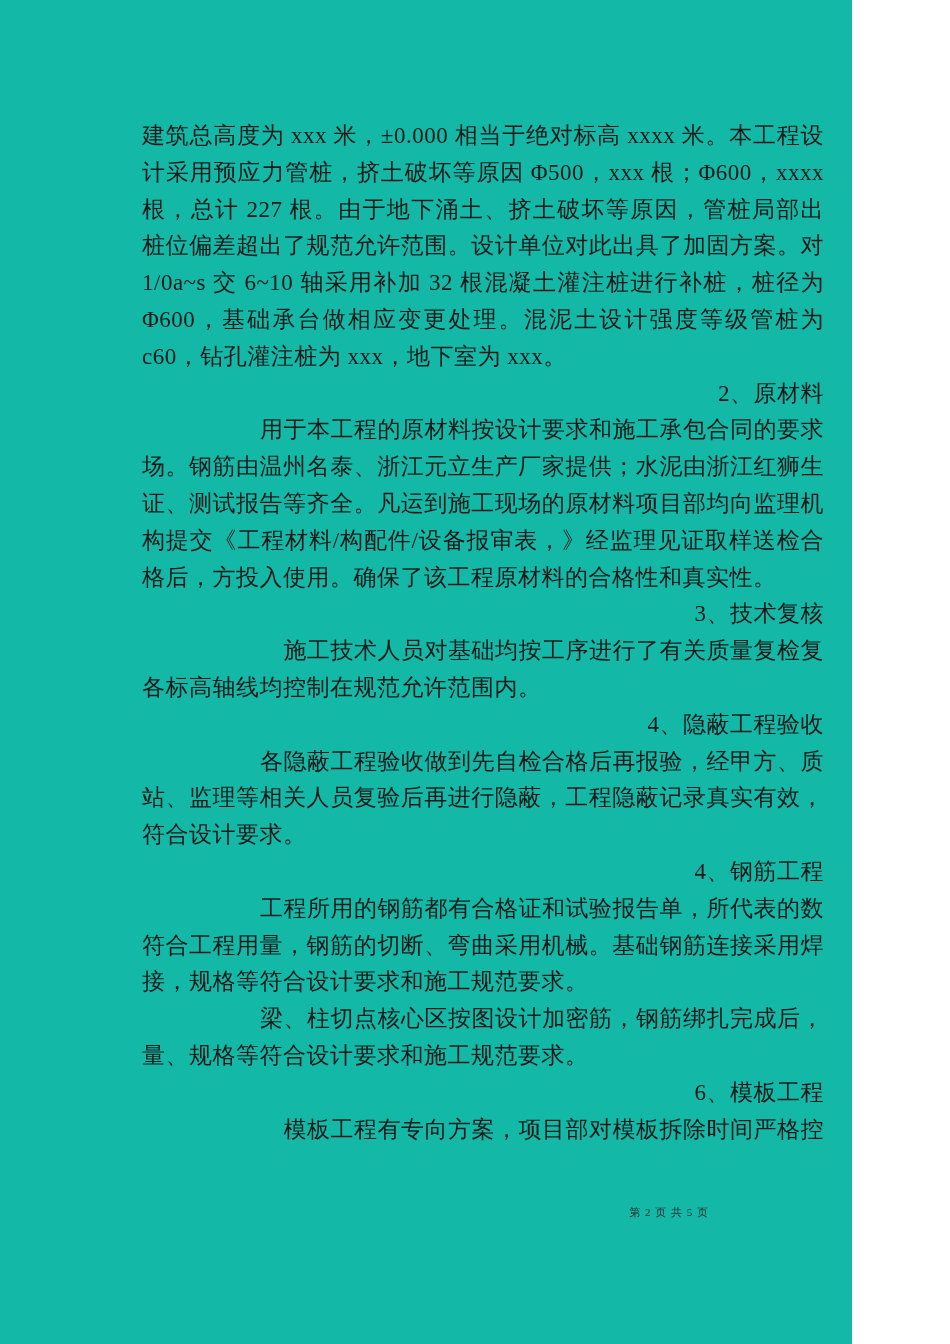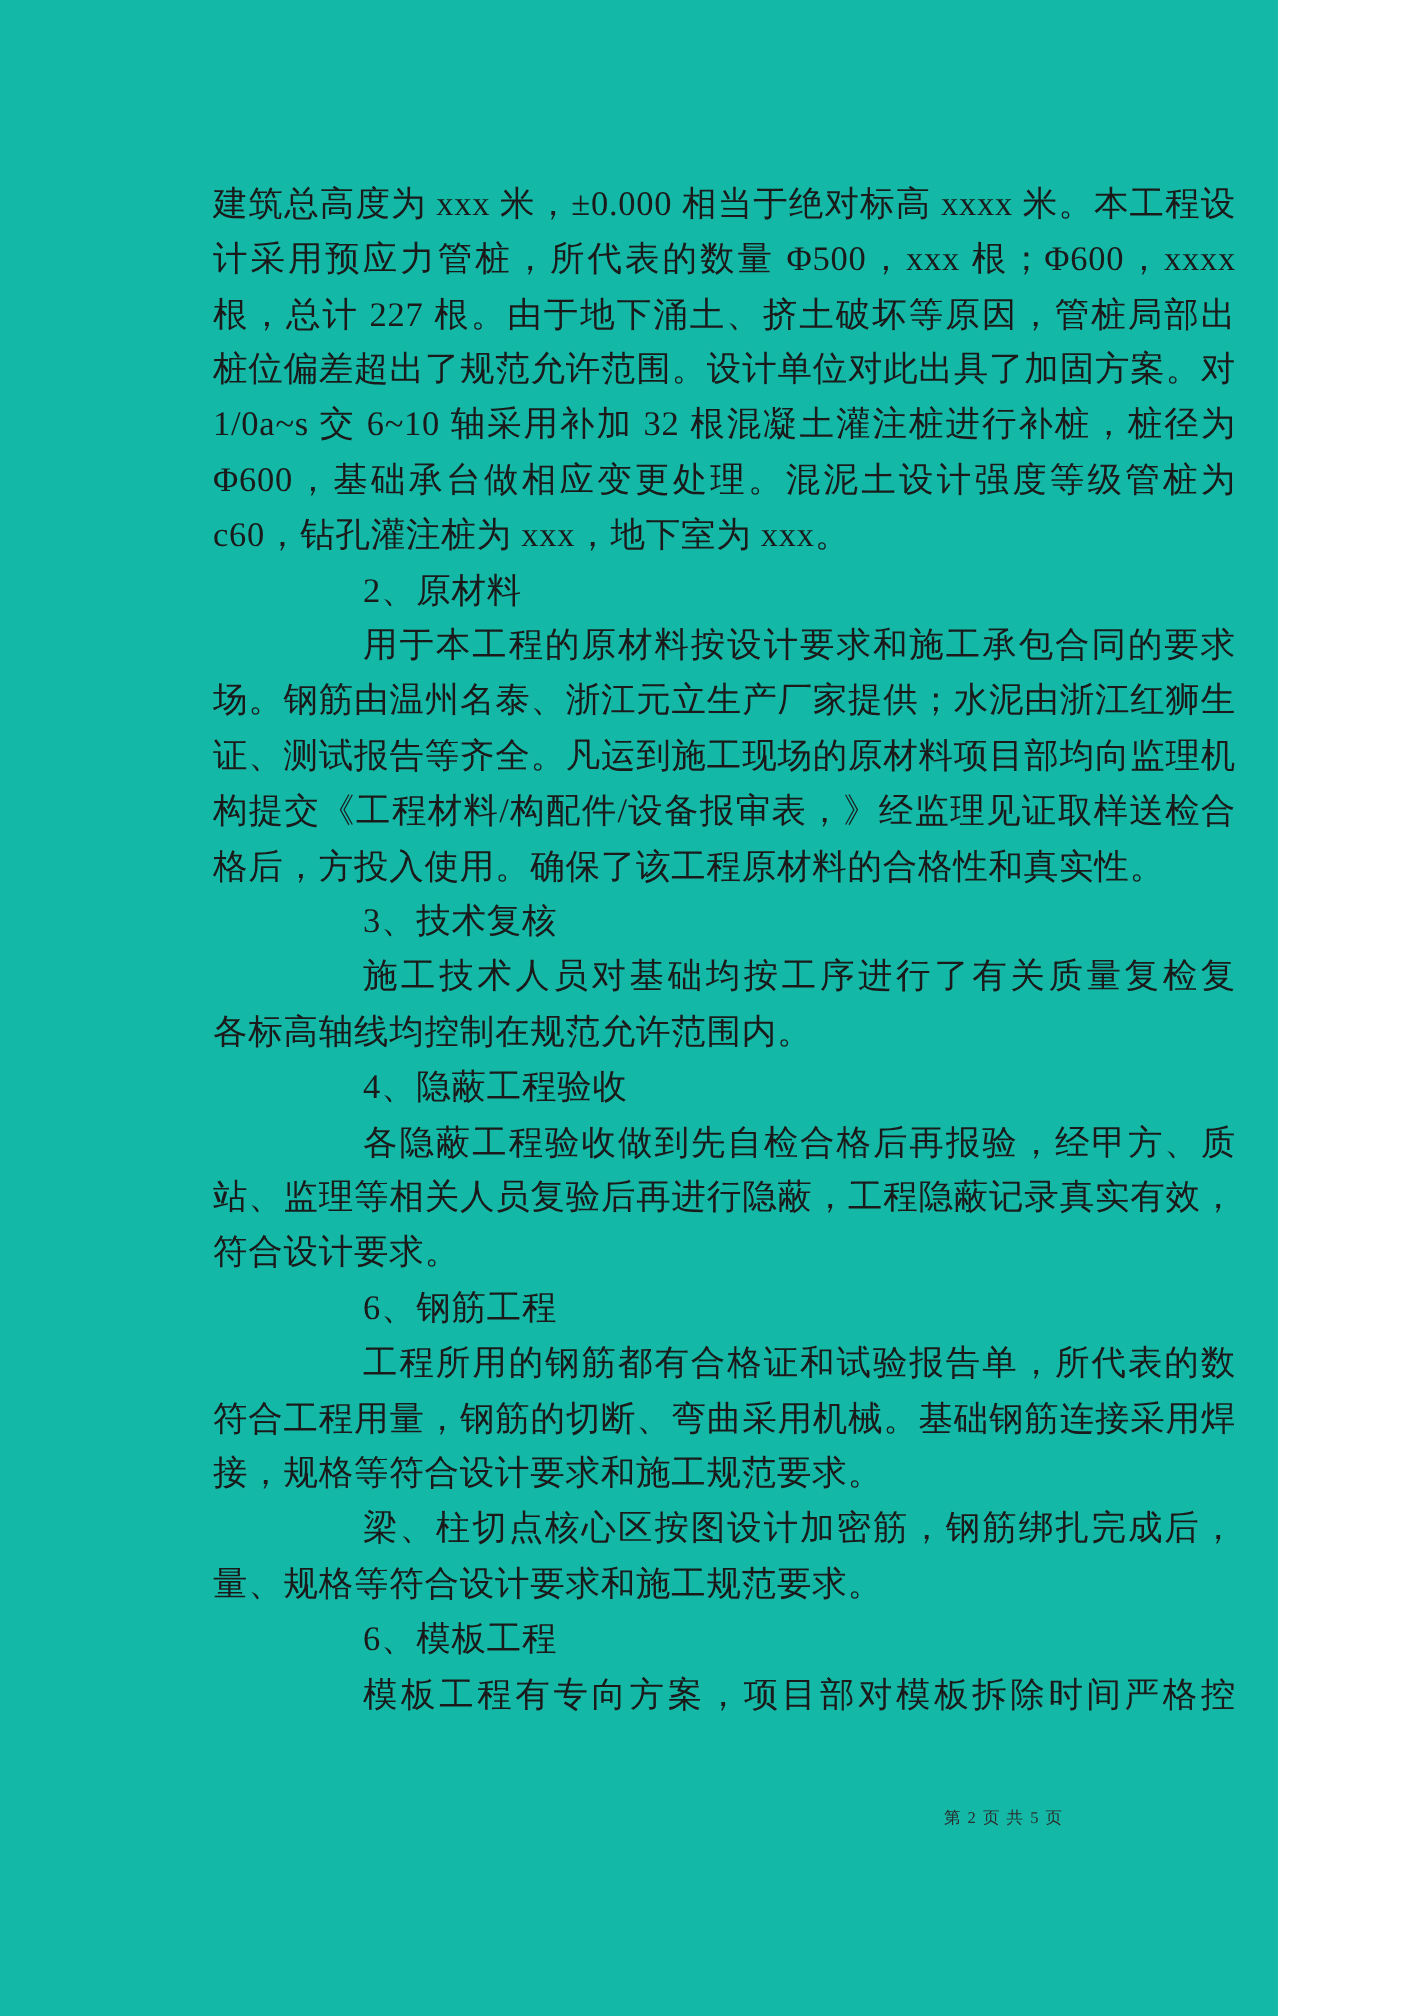--- a/index.html
+++ b/index.html
@@ -36,20 +36,21 @@
     overflow: visible;
   }
   .line.fill {
     white-space: normal;
     text-align: justify;
     text-align-last: justify;
     overflow: hidden;
   }
   .line.indent {
     padding-left: 100px;
+    text-align: right;
   }
   .line.fill.indent {
     padding-left: 0;
     text-indent: 100px;
   }
   .footer {
     position: absolute;
     top: 1201px;
     right: 143px;
     font-size: 11px;
@@ -57,40 +58,40 @@
     color: #2b2b2b;
     letter-spacing: 1px;
   }
 </style>
 </head>
 <body>
 
 <div class="page">
   <div class="content" id="content">
       <div class="line fill">建筑总高度为 xxx 米，±0.000 相当于绝对标高 xxxx 米。本工程设</div>
-      <div class="line fill">计采用预应力管桩，所代表的数量 Φ500，xxx 根；Φ600，xxxx</div>
+      <div class="line fill">计采用预应力管桩，挤土破坏等原因 Φ500，xxx 根；Φ600，xxxx</div>
       <div class="line fill">根，总计 227 根。由于地下涌土、挤土破坏等原因，管桩局部出现</div>
       <div class="line fill">桩位偏差超出了规范允许范围。设计单位对此出具了加固方案。对</div>
       <div class="line fill">1/0a~s 交 6~10 轴采用补加 32 根混凝土灌注桩进行补桩，桩径为</div>
       <div class="line fill">Φ600，基础承台做相应变更处理。混泥土设计强度等级管桩为</div>
       <div class="line">c60，钻孔灌注桩为 xxx，地下室为 xxx。</div>
       <div class="line indent">2、原材料</div>
       <div class="line fill indent">用于本工程的原材料按设计要求和施工承包合同的要求进</div>
       <div class="line fill">场。钢筋由温州名泰、浙江元立生产厂家提供；水泥由浙江红狮生</div>
       <div class="line fill">证、测试报告等齐全。凡运到施工现场的原材料项目部均向监理机</div>
       <div class="line fill">构提交《工程材料/构配件/设备报审表，》经监理见证取样送检合</div>
       <div class="line">格后，方投入使用。确保了该工程原材料的合格性和真实性。</div>
       <div class="line indent">3、技术复核</div>
       <div class="line fill indent">施工技术人员对基础均按工序进行了有关质量复检复验，</div>
       <div class="line">各标高轴线均控制在规范允许范围内。</div>
       <div class="line indent">4、隐蔽工程验收</div>
       <div class="line fill indent">各隐蔽工程验收做到先自检合格后再报验，经甲方、质检</div>
       <div class="line fill">站、监理等相关人员复验后再进行隐蔽，工程隐蔽记录真实有效，</div>
       <div class="line">符合设计要求。</div>
-      <div class="line indent">6、钢筋工程</div>
+      <div class="line indent">4、钢筋工程</div>
       <div class="line fill indent">工程所用的钢筋都有合格证和试验报告单，所代表的数量</div>
       <div class="line fill">符合工程用量，钢筋的切断、弯曲采用机械。基础钢筋连接采用焊</div>
       <div class="line">接，规格等符合设计要求和施工规范要求。</div>
       <div class="line fill indent">梁、柱切点核心区按图设计加密筋，钢筋绑扎完成后，数</div>
       <div class="line">量、规格等符合设计要求和施工规范要求。</div>
       <div class="line indent">6、模板工程</div>
       <div class="line fill indent">模板工程有专向方案，项目部对模板拆除时间严格控制，</div>
     </div>
   <div class="footer">第 2 页 共 5 页</div>
 </div>

